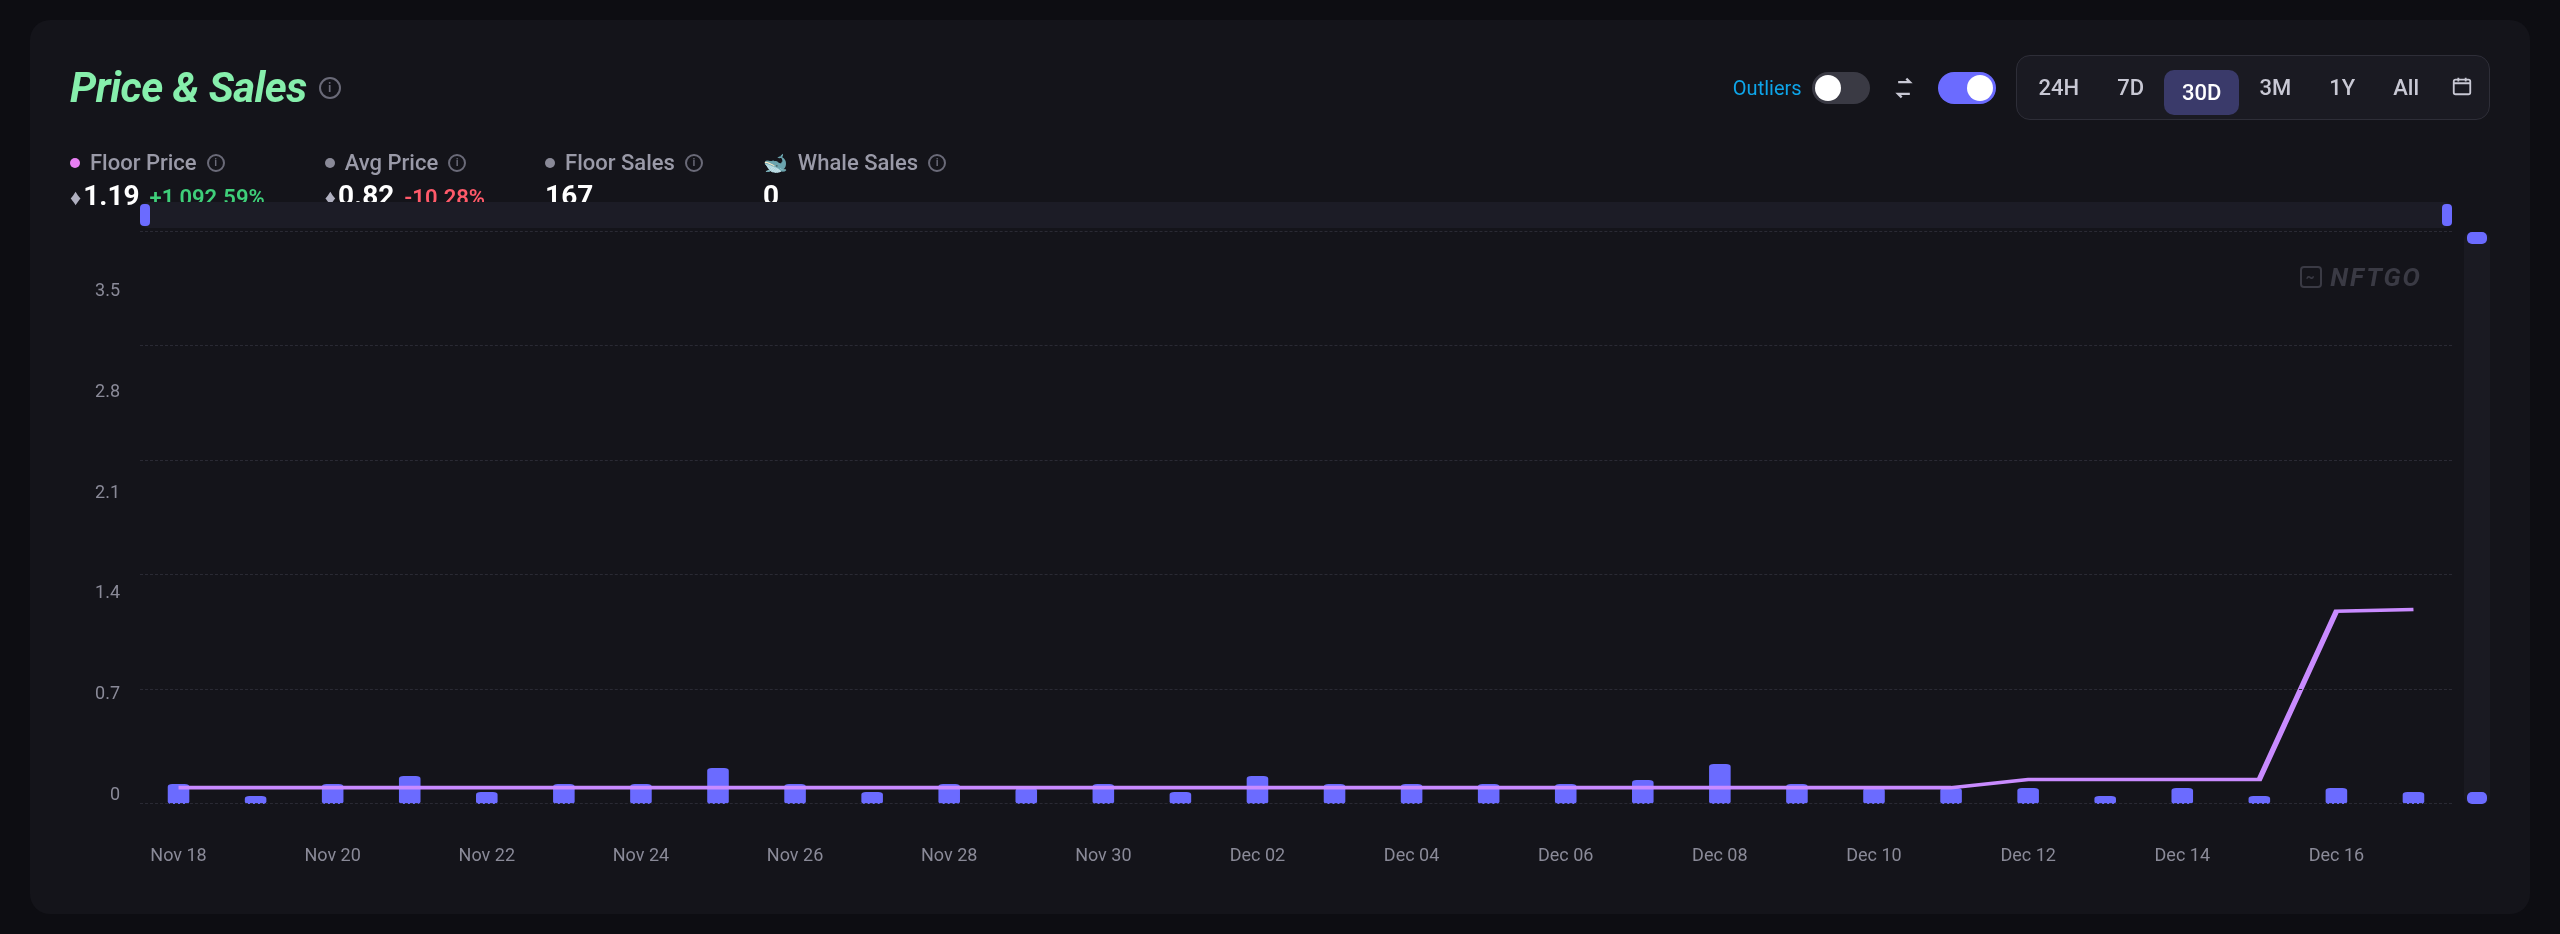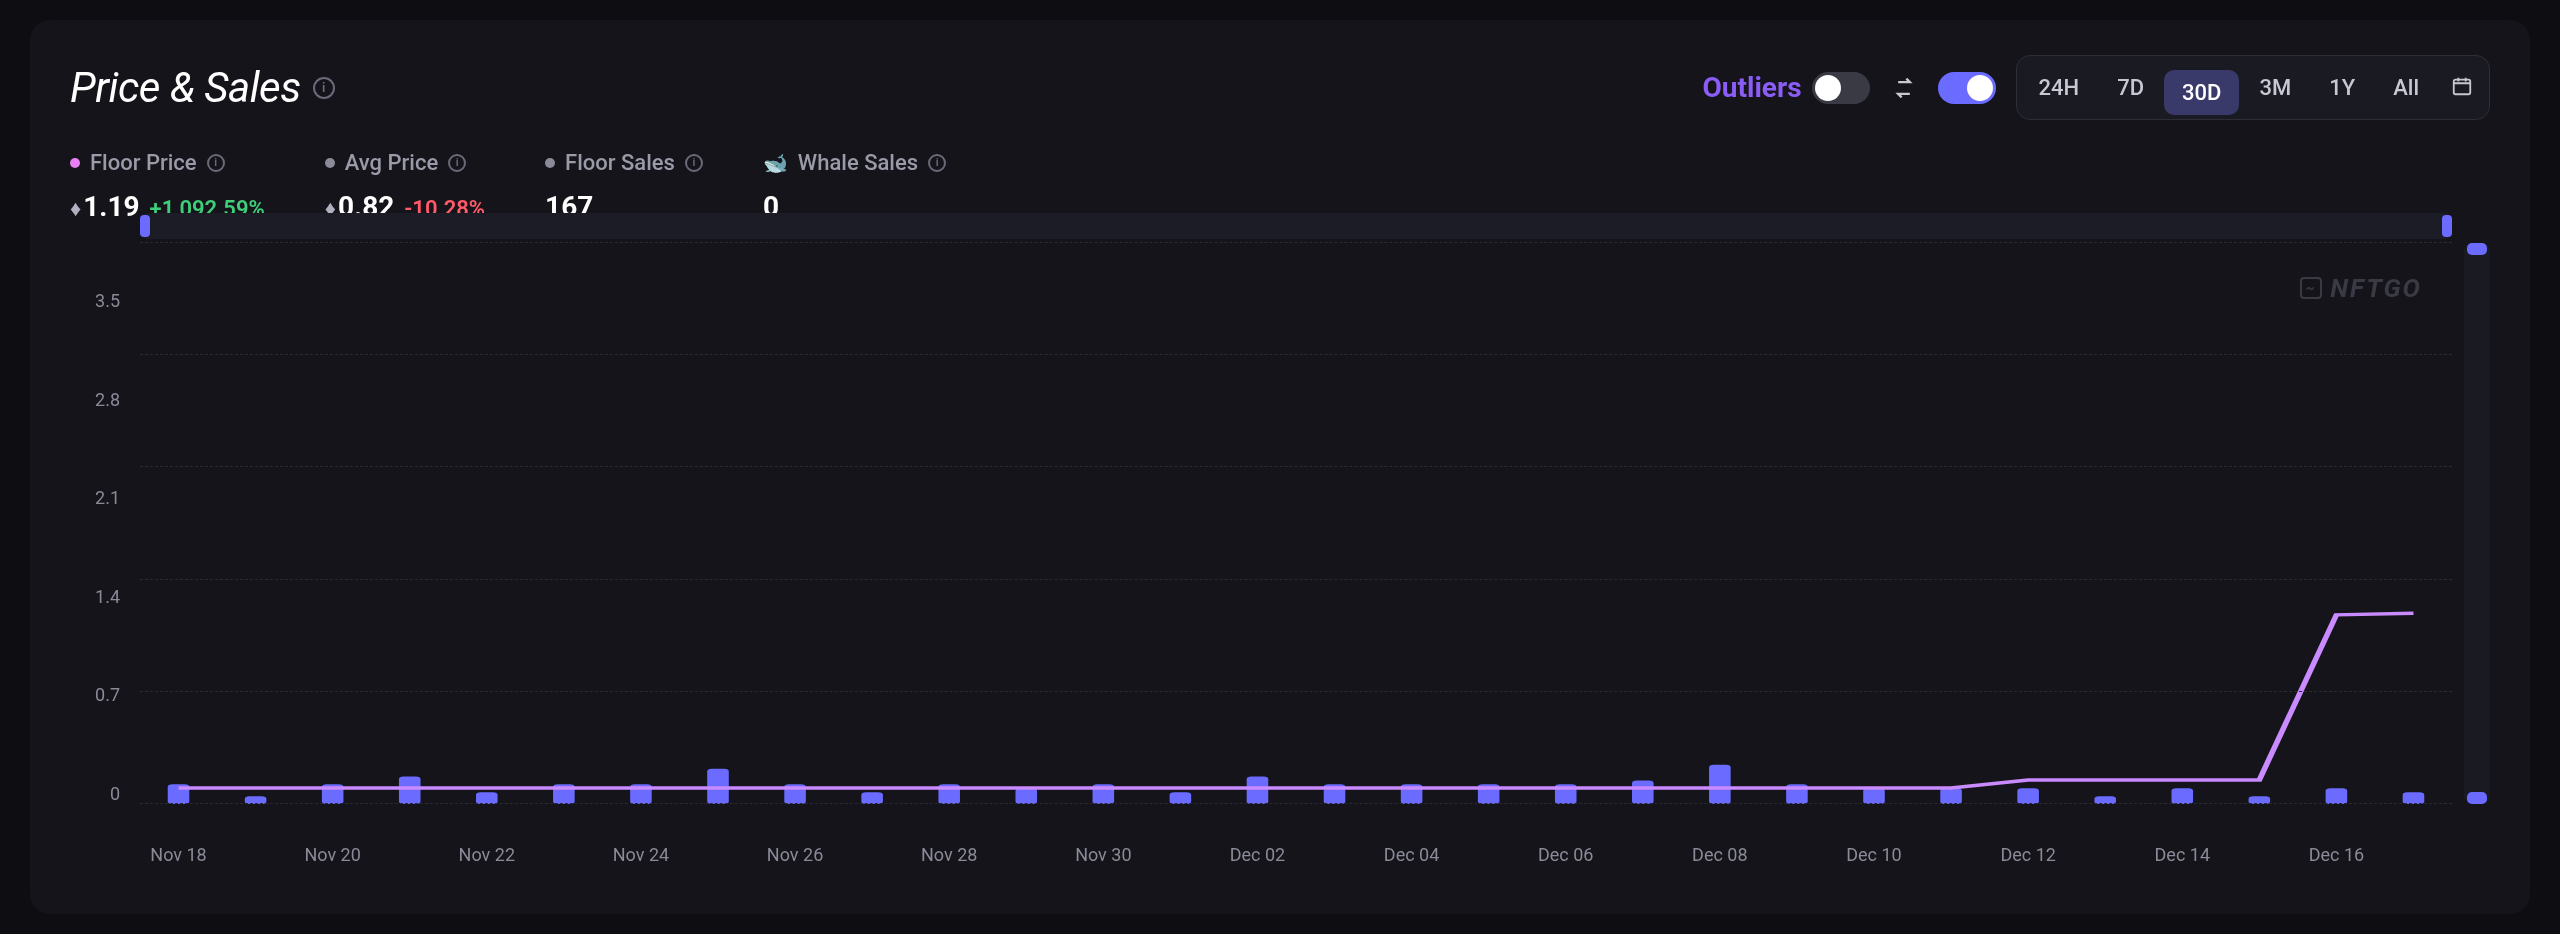--- a/index.html
+++ b/index.html
@@ -27,22 +27,22 @@
     align-items: center;
     margin-bottom: 30px;
   }
   .title-wrap {
     display: flex;
     align-items: center;
     gap: 12px;
   }
   .title {
     font-size: 42px;
-    font-weight: 400;
-    color: #ffffff;
+    font-weight: 700;
+    color: #86efac;
     font-style: italic;
     letter-spacing: -0.5px;
   }
   .info-icon {
     width: 22px;
     height: 22px;
     border-radius: 50%;
     border: 2px solid #6a6a78;
     display: inline-flex;
     align-items: center;
@@ -61,23 +61,23 @@
     display: flex;
     align-items: center;
     gap: 20px;
   }
   .outliers-wrap {
     display: flex;
     align-items: center;
     gap: 10px;
   }
   .outliers-label {
-    font-size: 28px;
-    color: #8b5cf6;
-    font-weight: 700;
+    font-size: 20px;
+    color: #0ea5e9;
+    font-weight: 400;
   }
   .toggle {
     width: 58px;
     height: 32px;
     border-radius: 16px;
     position: relative;
     cursor: pointer;
   }
   .toggle.off { background: #3a3a44; }
   .toggle.on  { background: #6b6bff; }
@@ -126,21 +126,21 @@
   }
 
   .stats-row {
     display: flex;
     gap: 60px;
     margin-bottom: 20px;
   }
   .stat {
     display: flex;
     flex-direction: column;
-    gap: 15px;
+    gap: 4px;
   }
   .stat-head {
     display: flex;
     align-items: center;
     gap: 10px;
     font-size: 22px;
     color: #9a9aa8;
     font-weight: 500;
   }
   .dot { width: 10px; height: 10px; border-radius: 50%; display: inline-block; }

